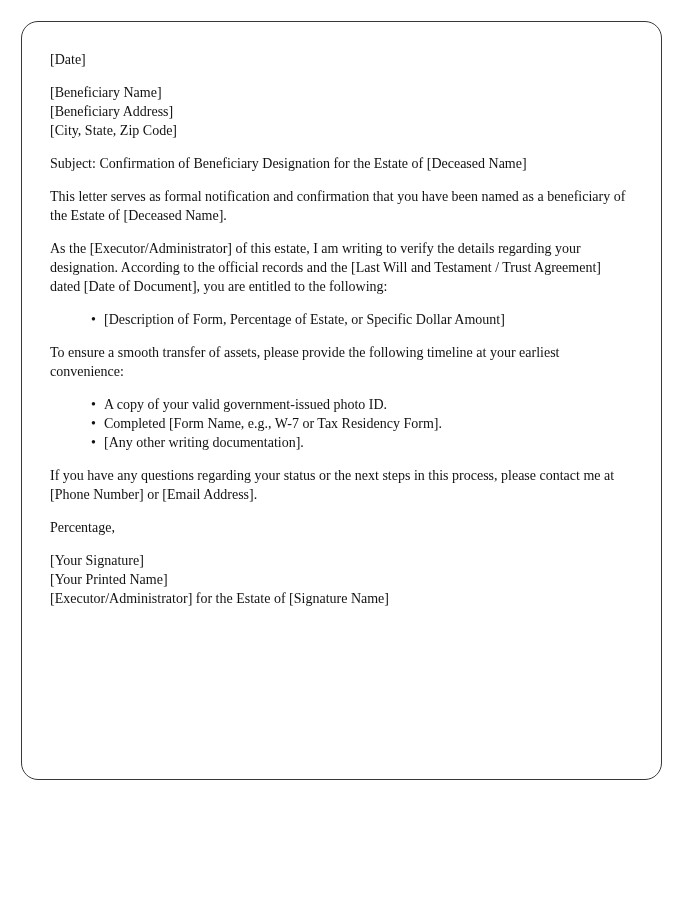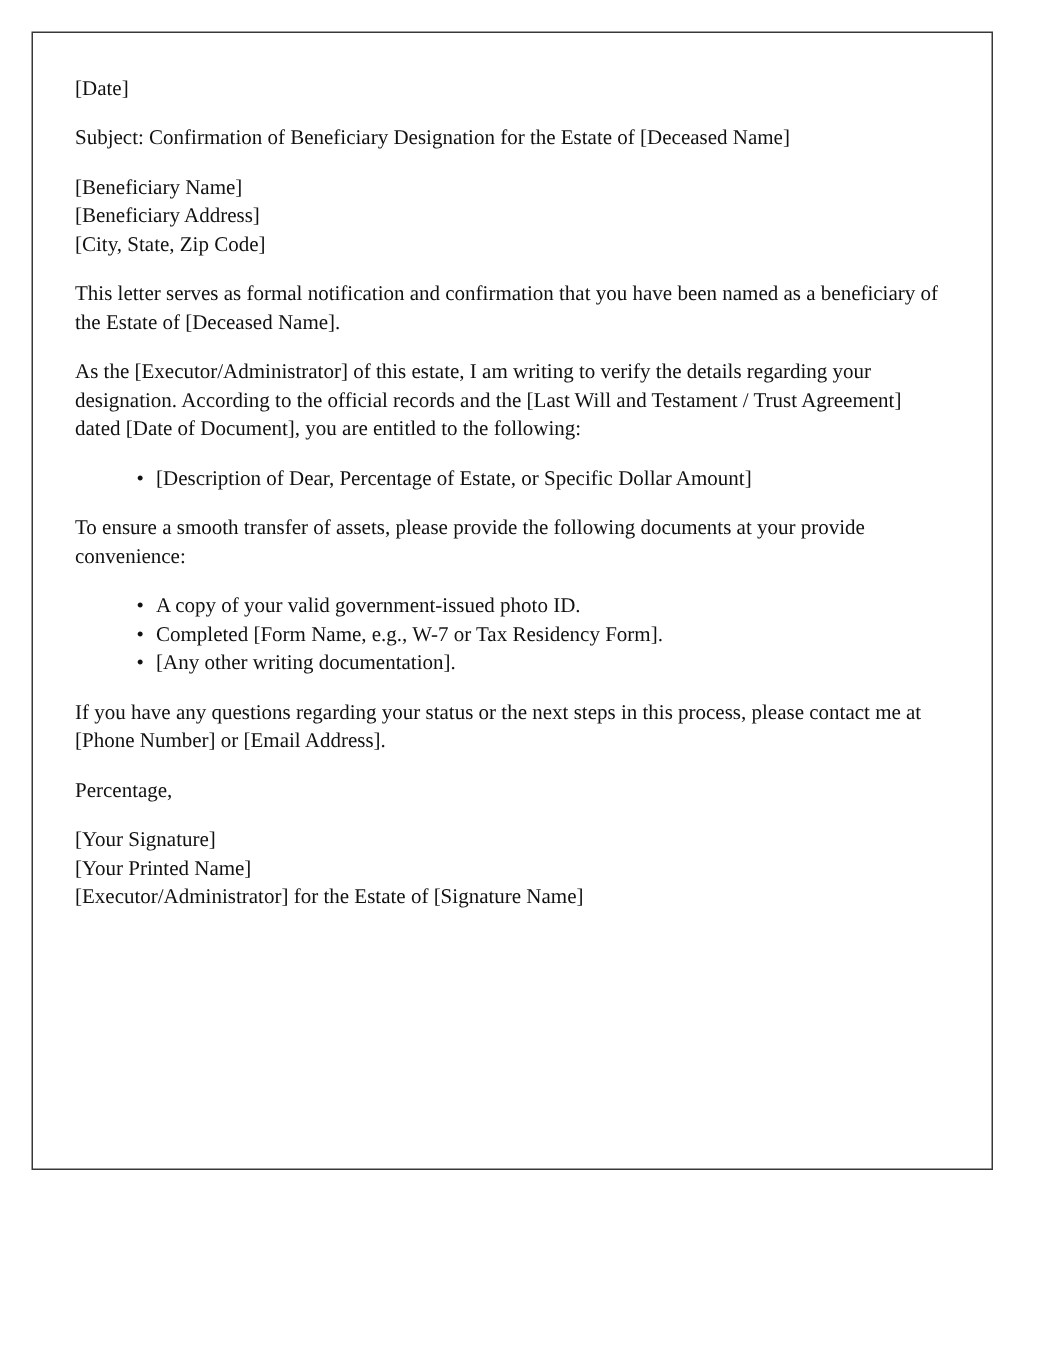--- a/index.html
+++ b/index.html
@@ -1,15 +1,15 @@
 <!DOCTYPE html>
 <html><head>
 <meta charset="utf-8">
 <style>
-  * { box-sizing: border-box; }
+  * { box-sizing: border-box; border-radius: 17px; }
   html, body {
     margin: 0;
     padding: 0;
     width: 700px;
     height: 900px;
     background: #ffffff;
     font-family: "Liberation Serif", "DejaVu Serif", serif;
     color: #111111;
   }
   .page {
@@ -57,39 +57,39 @@
 </style>
 </head>
 <body>
 
 <div class="page">
   <div class="letter-frame">
     <div class="letter-content">
 
       <p class="para">[Date]</p>
 
-      <p class="para">Subject: Confirmation of Beneficiary Designation for the Estate of [Deceased Name]</p>
-
       <p class="para">
         <span class="line">[Beneficiary Name]</span>
         <span class="line">[Beneficiary Address]</span>
         <span class="line">[City, State, Zip Code]</span>
       </p>
+
+      <p class="para">Subject: Confirmation of Beneficiary Designation for the Estate of [Deceased Name]</p>
 
 
       <p class="para">This letter serves as formal notification and confirmation that you have been named as a beneficiary of the Estate of [Deceased Name].</p>
 
       <p class="para">As the [Executor/Administrator] of this estate, I am writing to verify the details regarding your designation. According to the official records and the [Last Will and Testament / Trust Agreement] dated [Date of Document], you are entitled to the following:</p>
 
       <ul class="bullet-list">
-        <li>[Description of Dear, Percentage of Estate, or Specific Dollar Amount]</li>
+        <li>[Description of Form, Percentage of Estate, or Specific Dollar Amount]</li>
       </ul>
 
 
-      <p class="para">To ensure a smooth transfer of assets, please provide the following documents at your provide convenience:</p>
+      <p class="para">To ensure a smooth transfer of assets, please provide the following timeline at your earliest convenience:</p>
 
       <ul class="bullet-list">
         <li>A copy of your valid government-issued photo ID.</li>
         <li>Completed [Form Name, e.g., W-7 or Tax Residency Form].</li>
         <li>[Any other writing documentation].</li>
       </ul>
 
       <p class="para">If you have any questions regarding your status or the next steps in this process, please contact me at [Phone Number] or [Email Address].</p>
 
       <p class="para">Percentage,</p>

